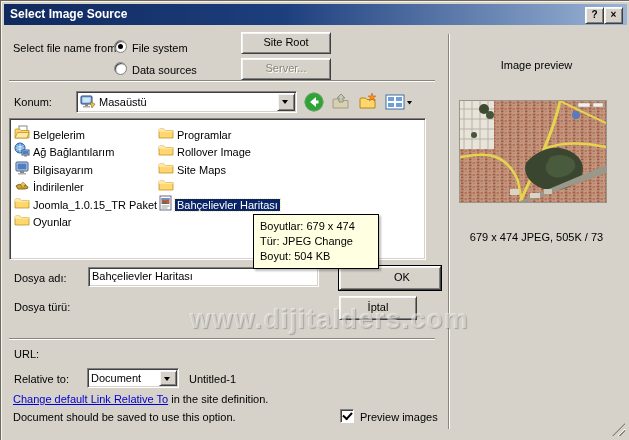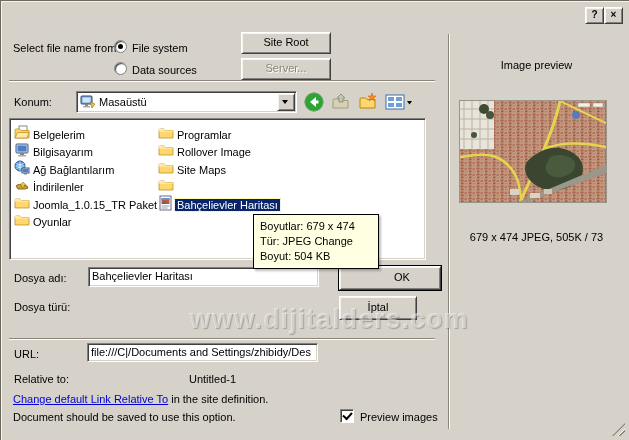--- a/index.html
+++ b/index.html
@@ -55,20 +55,23 @@
   .grip{position:absolute;right:5px;bottom:5px;width:13px;height:13px;
        background:repeating-linear-gradient(135deg,transparent 0 3px,#fff 3px 4px,#8a867c 4px 5px);
        clip-path:polygon(100% 0,100% 100%,0 100%);}
   .thumb{position:absolute;left:458px;top:99px;width:146px;height:101px;border:1px solid #9a968c;}
 </style>
 </head>
 <body>
 
 <div class="dlg">
 
+  <div class="titlebar">
+    <span>Select Image Source</span>
+  </div>
   <div class="tbtn" style="right:26px;">?</div>
   <div class="tbtn" style="right:7px;">×</div>
 
   <div class="lbl" style="left:12px;top:41px;">Select file name from:</div>
   <div class="radio" style="left:113px;top:39px;">
     <div class="dot"></div>
   </div>
   <div class="lbl" style="left:131px;top:41px;">File system</div>
   <div class="radio" style="left:113px;top:61px;"></div>
   <div class="lbl" style="left:131px;top:63px;">Data sources</div>
@@ -129,36 +132,36 @@
       <div class="fitem">
         <span class="ic"><svg viewBox="0 0 16 16" width="16" height="16">
               <rect x="5" y="1" width="8" height="9" fill="#fff" stroke="#888"></rect>
               <path d="M1 5 C1 4.4 1.4 4 2 4 L5.5 4 L7 5.5 L15 5.5 L15 13 L1 13 Z" fill="#ffd76e" stroke="#b8860b" stroke-width="0.7"></path>
               <path d="M1 13 L3.5 7.5 L15 7.5 L13 13 Z" fill="#ffe9a8" stroke="#b8860b" stroke-width="0.7"></path>
             </svg></span>
         <span class="txt">Belgelerim</span>
       </div>
       <div class="fitem">
         <span class="ic"><svg viewBox="0 0 16 16" width="16" height="16">
-              <rect x="2" y="2" width="12" height="9" rx="1" fill="#c9d8ee" stroke="#3a5a8c"></rect>
-              <rect x="3.5" y="3.5" width="9" height="6" fill="#4f7ec2"></rect>
-              <rect x="6" y="11" width="4" height="2" fill="#8a867c"></rect>
-              <rect x="4" y="13" width="8" height="1.5" fill="#b0aca2"></rect>
-            </svg></span>
-        <span class="txt">Bilgisayarım</span>
-      </div>
-      <div class="fitem">
-        <span class="ic"><svg viewBox="0 0 16 16" width="16" height="16">
               <circle cx="6" cy="6" r="5" fill="#5aa0e0" stroke="#2a5a9a"></circle>
               <path d="M1.5 6 L10.5 6 M6 1.5 L6 10.5 M2.5 3.5 C4.5 5 7.5 5 9.5 3.5 M2.5 8.5 C4.5 7 7.5 7 9.5 8.5" stroke="#fff" stroke-width="0.7" fill="none"></path>
               <rect x="8" y="8" width="7" height="5" fill="#c9d8ee" stroke="#3a5a8c"></rect>
               <rect x="9" y="9" width="5" height="3" fill="#4f7ec2"></rect>
               <rect x="10" y="13" width="3" height="1.5" fill="#8a867c"></rect>
             </svg></span>
         <span class="txt">Ağ Bağlantılarım</span>
+      </div>
+      <div class="fitem">
+        <span class="ic"><svg viewBox="0 0 16 16" width="16" height="16">
+              <rect x="2" y="2" width="12" height="9" rx="1" fill="#c9d8ee" stroke="#3a5a8c"></rect>
+              <rect x="3.5" y="3.5" width="9" height="6" fill="#4f7ec2"></rect>
+              <rect x="6" y="11" width="4" height="2" fill="#8a867c"></rect>
+              <rect x="4" y="13" width="8" height="1.5" fill="#b0aca2"></rect>
+            </svg></span>
+        <span class="txt">Bilgisayarım</span>
       </div>
       <div class="fitem">
         <span class="ic"><svg viewBox="0 0 16 16" width="16" height="16">
               <path d="M2 9 C4 7 7 7 9 8 L13 9 L14 11 L11 12 L4 12 Z" fill="#c8a23a" stroke="#8a6a14"></path>
               <path d="M9 5 L12 8 L10.5 8 L10.5 10 L7.5 10 L7.5 8 L6 8 Z" fill="#e8c45a" stroke="#8a6a14" stroke-width="0.5"></path>
             </svg></span>
         <span class="txt">İndirilenler</span>
       </div>
       <div class="fitem">
         <span class="ic"><svg viewBox="0 0 16 16" width="16" height="16">
@@ -229,25 +232,28 @@
     <span>Bahçelievler Haritası</span>
   </div>
   <div class="btn3d default" style="left:338px;top:265px;width:76px;height:22px;line-height:20px;padding-left:24px;">OK</div>
 
   <div class="lbl" style="left:13px;top:300px;">Dosya türü:</div>
   <div class="btn3d" style="left:338px;top:295px;width:76px;height:22px;line-height:20px;">İptal</div>
 
   <div class="sep-h" style="left:8px;top:337px;width:426px;"></div>
 
   <div class="lbl" style="left:13px;top:347px;">URL:</div>
-  <div class="sunken field" style="left:86px;top:342px;width:231px;height:19px;line-height:16px;">
-    <span>file:///C|/Documents and Settings/zhibidy/Des</span>
-  </div>
 
   <div class="lbl" style="left:13px;top:372px;">Relative to:</div>
+  <div class="combo sunken" style="left:86px;top:367px;width:92px;height:20px;">
+    <span>Document</span>
+    <span class="arrowbtn">
+        <span class="caret"></span>
+      </span>
+  </div>
   <div class="lbl" style="left:188px;top:372px;">Untitled-1</div>
 
   <div class="lbl" style="left:12px;top:392px;">
     <span class="link">Change default Link Relative To</span><span> in the site definition.</span>
   </div>
   <div class="lbl" style="left:12px;top:410px;">Document should be saved to use this option.</div>
   <div class="checkbox" style="left:339px;top:408px;">
     <span class="chk"></span>
   </div>
   <div class="lbl" style="left:359px;top:410px;">Preview images</div>

